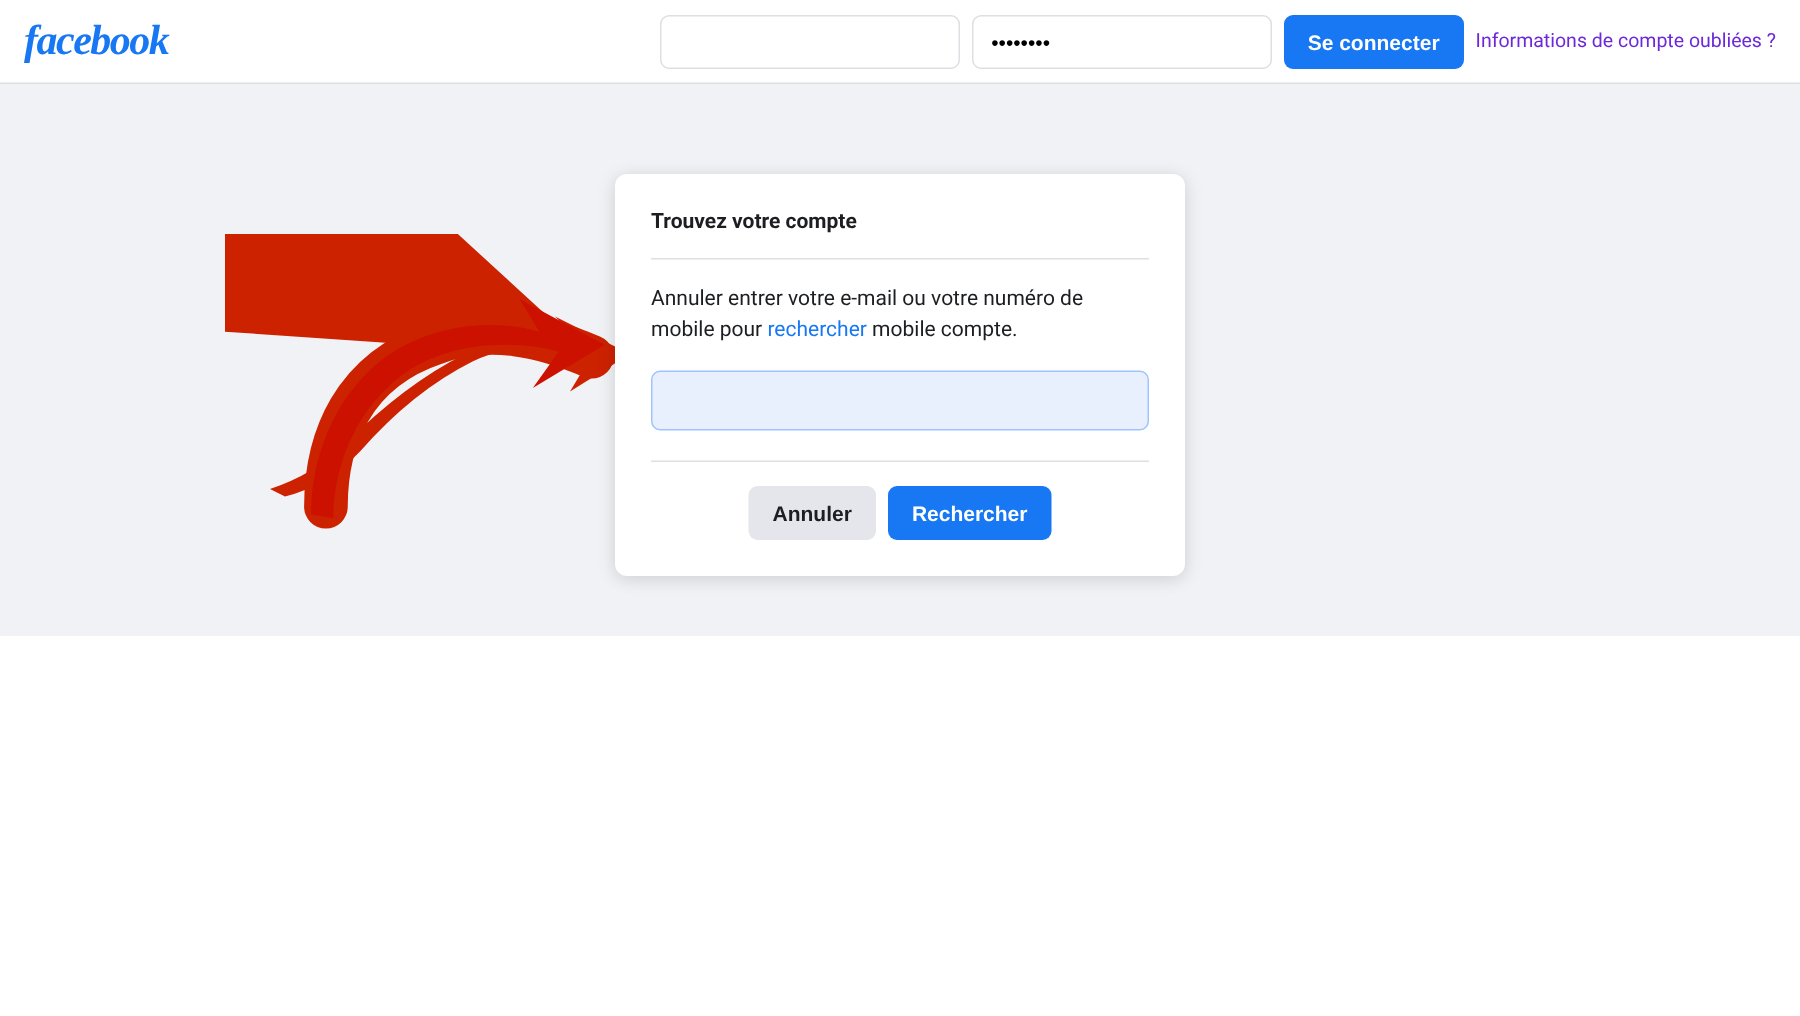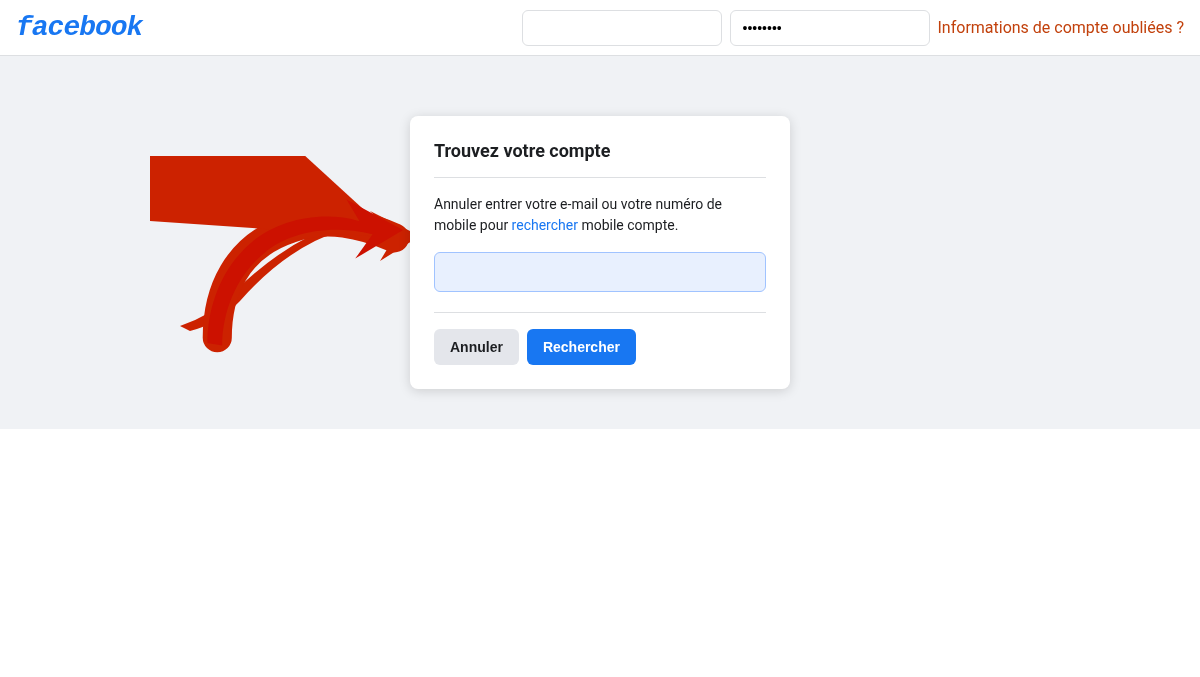--- a/index.html
+++ b/index.html
@@ -21,21 +21,21 @@
       align-items: center;
       justify-content: space-between;
       position: relative;
       z-index: 10;
     }
     #header-left {}
     #logo {
       font-size: 28px;
       font-weight: 800;
       color: #1877f2;
-      font-family: Liberation Mono, monospace;
+      font-family: Liberation Serif, serif;
       letter-spacing: -1px;
       font-style: italic;
     }
     #header-right {
       display: flex;
       align-items: center;
       gap: 8px;
     }
     .header-input {
       height: 36px;
@@ -53,22 +53,22 @@
       border: none;
       border-radius: 6px;
       padding: 0 16px;
       height: 36px;
       font-size: 14px;
       font-weight: 600;
       cursor: pointer;
       white-space: nowrap;
     }
     #forgot-link {
-      color: #c2410c;
-      font-size: 16px;
+      color: #6d28d9;
+      font-size: 13px;
       text-decoration: none;
       white-space: nowrap;
       cursor: pointer;
     }
 
     
     #main {
       flex: 1;
       background: #f0f2f5;
       display: flex;
@@ -96,21 +96,21 @@
     #modal {
       background: #fff;
       border-radius: 8px;
       box-shadow: 0 2px 12px rgba(0,0,0,0.15);
       width: 380px;
       padding: 24px;
       position: relative;
       z-index: 5;
     }
     #modal-title {
-      font-size: 18px;
+      font-size: 14px;
       font-weight: 700;
       color: #1c1e21;
       margin-bottom: 16px;
     }
     #modal-divider {
       border: none;
       border-top: 1px solid #dddfe2;
       margin-bottom: 16px;
     }
     #modal-description {
@@ -128,21 +128,21 @@
       border: 1px solid #a0c3ff;
       border-radius: 6px;
       padding: 0 12px;
       font-size: 15px;
       outline: none;
       background: #e8f0fe;
       margin-bottom: 20px;
     }
     #modal-actions {
       display: flex;
-      justify-content: flex-start;
+      justify-content: center;
       gap: 8px;
       border-top: 1px solid #dddfe2;
       padding-top: 16px;
     }
     #cancel-button {
       background: #e4e6eb;
       color: #1c1e21;
       border: none;
       border-radius: 6px;
       padding: 0 16px;
@@ -173,20 +173,21 @@
 </head>
 <body>
 
 <div id="header">
   <div id="header-left">
     <span id="logo">facebook</span>
   </div>
   <div id="header-right">
     <input type="text" class="header-input" id="email-input" style="">
     <input type="password" class="header-input" id="password-input" value="••••••••" style="">
+    <button id="login-button">Se connecter</button>
     <a id="forgot-link">Informations de compte oubliées ?</a>
   </div>
 </div>
 
 <div id="main">
 
   <div id="arrow-container">
     <svg id="arrow-svg" viewBox="0 0 280 200" xmlns="http://www.w3.org/2000/svg">
 
       <path d="M 30 170 

